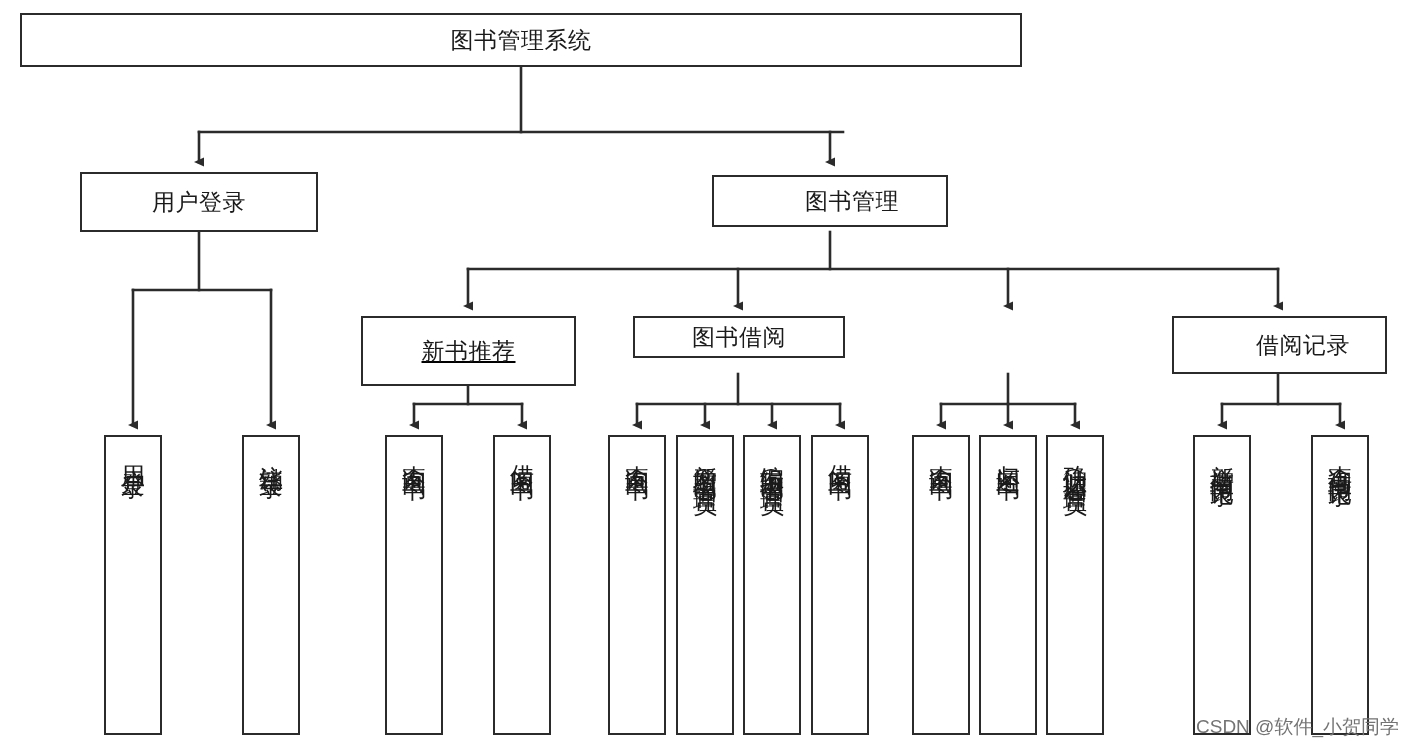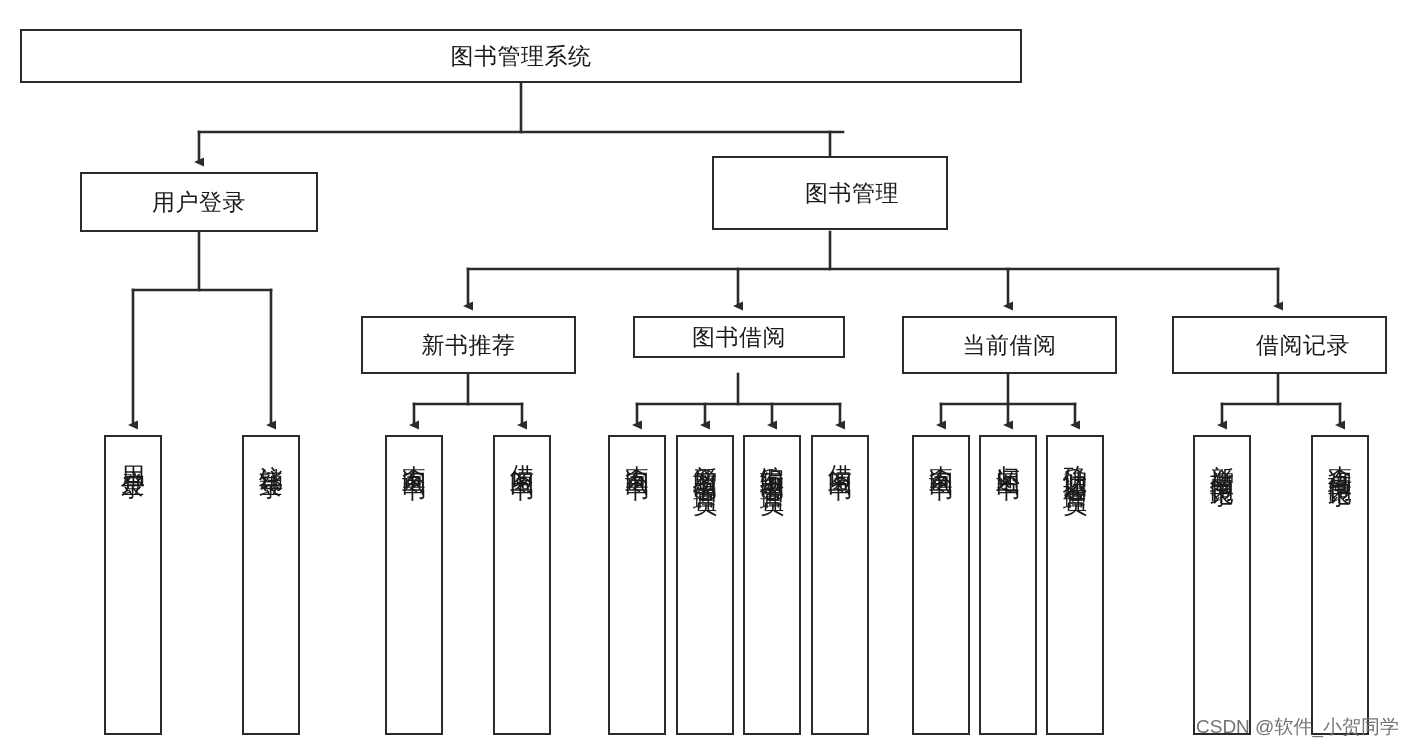--- a/index.html
+++ b/index.html
@@ -116,43 +116,40 @@
       <path d="M1008,404 L1008,425" marker-end="url(#arrow)"></path>
       <path d="M1075,404 L1075,425" marker-end="url(#arrow)"></path>
 
       <path d="M1278,374 L1278,404"></path>
       <path d="M1222,404 L1340,404"></path>
       <path d="M1222,404 L1222,425" marker-end="url(#arrow)"></path>
       <path d="M1340,404 L1340,425" marker-end="url(#arrow)"></path>
     </g>
   </svg>
 
-  <div class="node horizontal" style="left:20px; top:13px; width:1002px; height:54px;margin-top:16px;">
+  <div class="node horizontal" style="left:20px; top:13px; width:1002px; height:54px;">
     <span class="node-label">图书管理系统</span>
   </div>
 
   <div class="node horizontal" style="left:80px; top:172px; width:238px; height:60px;">
     <span class="node-label">用户登录</span>
   </div>
 
-  <div class="node horizontal" style="left:712px; top:156px; width:236px; height:74px;padding-left:44px;">
+  <div class="node horizontal" style="left:712px; top:175px; width:236px; height:52px;padding-left:44px;">
     <span class="node-label">图书管理</span>
   </div>
 
-  <div class="node horizontal" style="left:361px; top:316px; width:215px; height:58px;">
+  <div class="node horizontal" style="left:361px; top:316px; width:215px; height:70px;text-decoration:underline;">
     <span class="node-label">新书推荐</span>
   </div>
 
   <div class="node horizontal" style="left:633px; top:316px; width:212px; height:42px;">
     <span class="node-label">图书借阅</span>
   </div>
 
-  <div class="node horizontal" style="left:902px; top:316px; width:215px; height:58px;">
-    <span class="node-label">当前借阅</span>
-  </div>
 
   <div class="node horizontal" style="left:1172px; top:316px; width:215px; height:58px;padding-left:47px;">
     <span class="node-label">借阅记录</span>
   </div>
 
   <div class="node vertical" style="left:104px; top:435px; width:58px; height:300px;">
     <span class="node-label">用户登录</span>
   </div>
 
   <div class="node vertical" style="left:242px; top:435px; width:58px; height:300px;">

